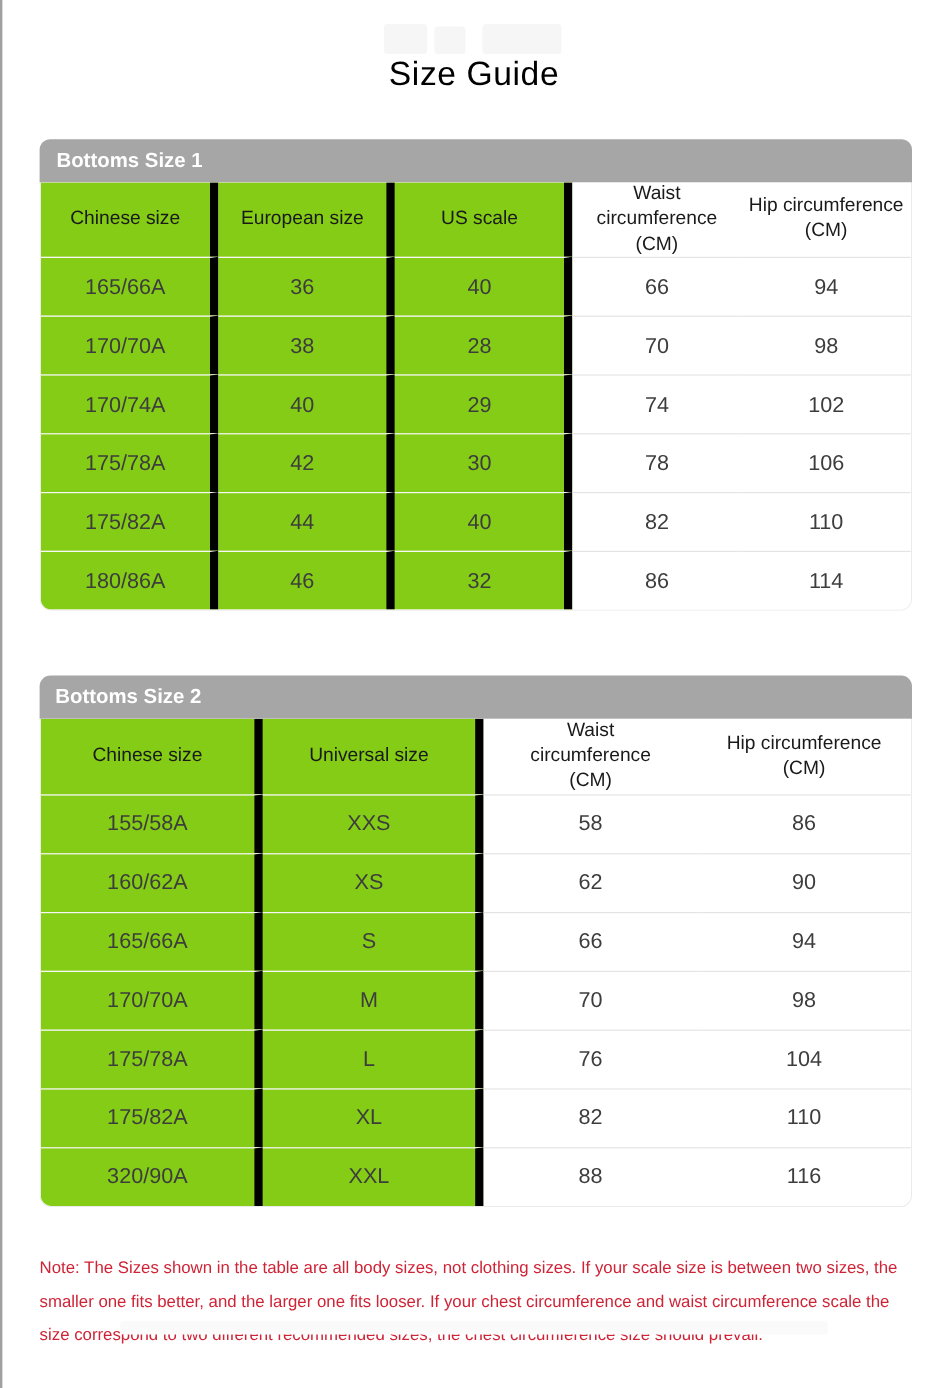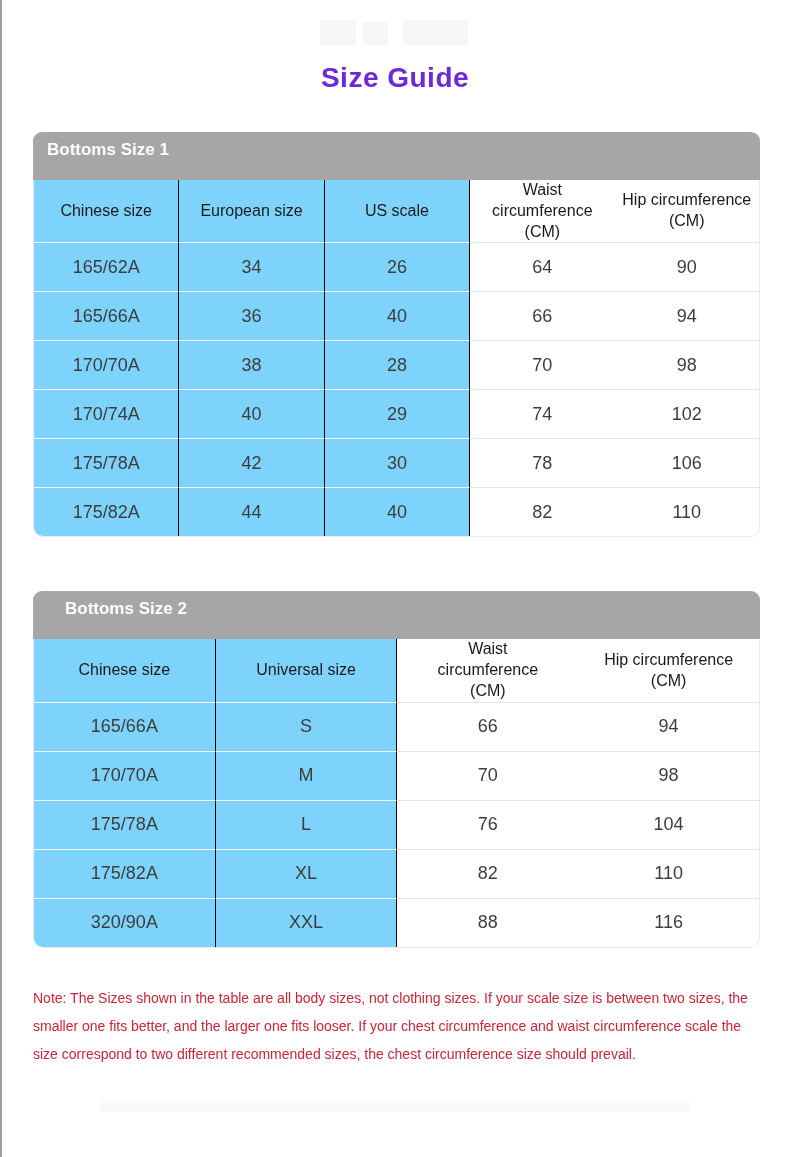--- a/index.html
+++ b/index.html
@@ -18,37 +18,37 @@
   .ghost {
     position: absolute;
     background: #f6f6f6;
     border-radius: 3px;
   }
   .g1 { left: 320px; top: 20px; width: 36px; height: 25px; }
   .g2 { left: 362px; top: 22px; width: 26px; height: 23px; }
   .g3 { left: 402px; top: 20px; width: 66px; height: 25px; }
   .g4 { left: 100px; top: 1101px; width: 590px; height: 11px; background:#fafafa; }
   .page-title {
-    margin: 16px; padding-top: 46px;
+    margin: 0; padding-top: 46px;
     text-align: center;
-    font-size: 28px; font-weight: bold; color: #6d28d9;
+    font-size: 28px; font-weight: normal; color: #000000;
     letter-spacing: 0.5px;
   }
   .table-block { width: 727px; margin-left: 33px; }
   .tb1 { margin-top: 38px; }
   .tb2 { margin-top: 54px; }
   .title-bar {
-    height: 48px; line-height: 36px;
+    height: 36px; line-height: 36px;
     background: #a6a6a6;
     color: #ffffff; font-size: 17px; font-weight: bold;
     border-radius: 9px 9px 0 0;
     box-sizing: border-box;
   }
   .pad-sm { padding-left: 14px; }
-  .pad-lg { padding-left: 32px; }
+  .pad-lg { padding-left: 13px; }
   .tbl-outer {
     border: 1px solid #ebebeb; border-top: none;
     border-radius: 0 0 10px 10px;
     overflow: hidden;
     box-sizing: border-box;
   }
   table.tbl {
     width: 100%;
     border-collapse: separate; border-spacing: 0;
     table-layout: fixed;
@@ -64,22 +64,22 @@
   }
   .tbl th .hl { display: inline-block; max-width: 132px; }
   .tbl td {
     height: 46px;
     font-size: 18px; color: #3d3d3d;
     text-align: center; vertical-align: middle;
     background: #ffffff;
     border-top: 1px solid #e4e4e4;
   }
   .tbl th.sh, .tbl td.sh {
-    background: #7dd3fc;
-    border-right: 1px solid #000000;
+    background: #84cc16;
+    border-right: 7px solid #000000;
   }
   .tbl td.sh { border-top-color: #f7f7f7; }
   .note {
     width: 730px; margin-left: 33px; margin-top: 36px;
     color: #cf2336;
     font-size: 14px; line-height: 28px;
   }
 </style>
 </head>
 <body>
@@ -101,27 +101,20 @@
         <tr>
           <th class="sh" style="width:20%"><span class="hl">Chinese size</span></th>
           <th class="sh" style="width:20%"><span class="hl">European size</span></th>
           <th class="sh" style="width:20%"><span class="hl">US scale</span></th>
           <th style="width:20%"><span class="hl">Waist circumference (CM)</span></th>
           <th style="width:20%"><span class="hl">Hip circumference (CM)</span></th>
         </tr>
       </thead>
       <tbody>
           <tr>
-            <td class="sh">165/62A</td>
-            <td class="sh">34</td>
-            <td class="sh">26</td>
-            <td>64</td>
-            <td>90</td>
-          </tr>
-          <tr>
             <td class="sh">165/66A</td>
             <td class="sh">36</td>
             <td class="sh">40</td>
             <td>66</td>
             <td>94</td>
           </tr>
           <tr>
             <td class="sh">170/70A</td>
             <td class="sh">38</td>
             <td class="sh">28</td>
@@ -141,40 +134,59 @@
             <td class="sh">30</td>
             <td>78</td>
             <td>106</td>
           </tr>
           <tr>
             <td class="sh">175/82A</td>
             <td class="sh">44</td>
             <td class="sh">40</td>
             <td>82</td>
             <td>110</td>
+          </tr>
+          <tr>
+            <td class="sh">180/86A</td>
+            <td class="sh">46</td>
+            <td class="sh">32</td>
+            <td>86</td>
+            <td>114</td>
           </tr>
         </tbody>
     </table>
   </div>
 </div>
 
 <div class="table-block tb2">
   <div class="title-bar pad-lg">Bottoms Size 2</div>
   <div class="tbl-outer">
     <table class="tbl">
       <thead>
         <tr>
           <th class="sh" style="width:25%"><span class="hl">Chinese size</span></th>
           <th class="sh" style="width:25%"><span class="hl">Universal size</span></th>
           <th style="width:25%"><span class="hl">Waist circumference (CM)</span></th>
           <th style="width:25%"><span class="hl">Hip circumference (CM)</span></th>
         </tr>
       </thead>
       <tbody>
           <tr>
+            <td class="sh">155/58A</td>
+            <td class="sh">XXS</td>
+            <td>58</td>
+            <td>86</td>
+          </tr>
+          <tr>
+            <td class="sh">160/62A</td>
+            <td class="sh">XS</td>
+            <td>62</td>
+            <td>90</td>
+          </tr>
+          <tr>
             <td class="sh">165/66A</td>
             <td class="sh">S</td>
             <td>66</td>
             <td>94</td>
           </tr>
           <tr>
             <td class="sh">170/70A</td>
             <td class="sh">M</td>
             <td>70</td>
             <td>98</td>

